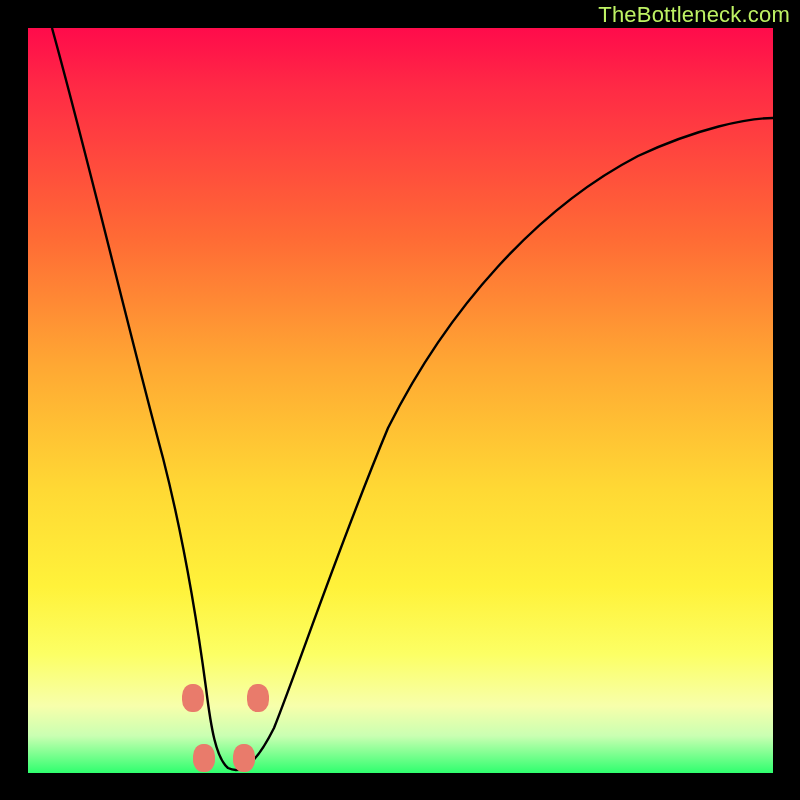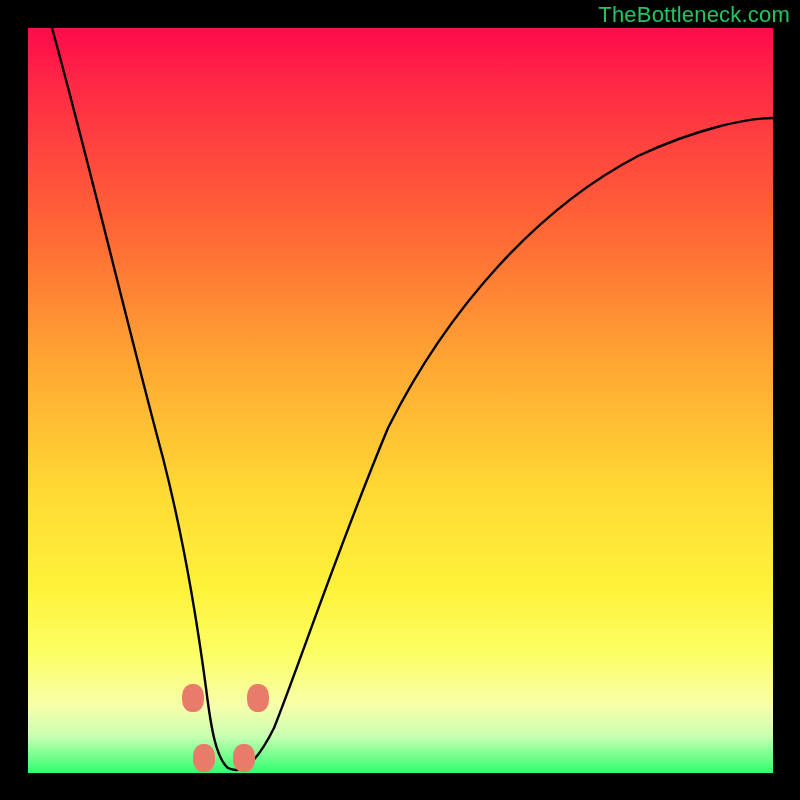--- a/index.html
+++ b/index.html
@@ -25,21 +25,21 @@
       #fff23a 75%,
       #fcff64 84%,
       #f7ffab 91%,
       #caffb2 95%,
       #2fff6e 100%);
   }
   .watermark {
     position: absolute;
     top: 2px;
     right: 10px;
-    color: #22c55e;
+    color: #bef264;
     font-size: 22px;
     font-weight: 500;
     letter-spacing: 0.2px;
     z-index: 10;
   }
   svg.curve {
     position: absolute;
     left: 0; top: 0;
     width: 745px; height: 745px;
   }

